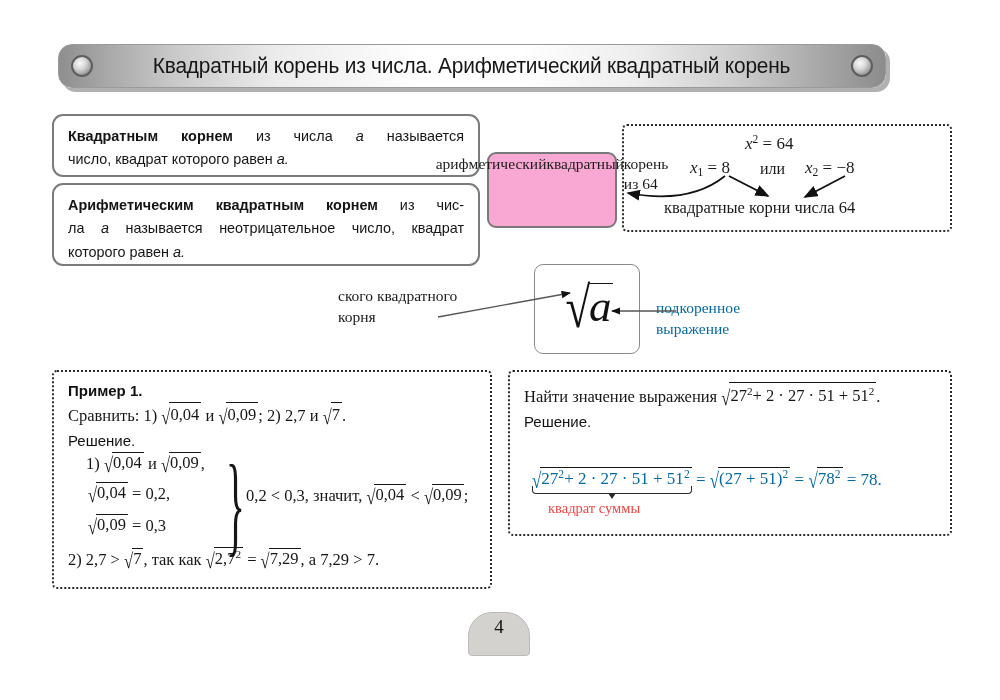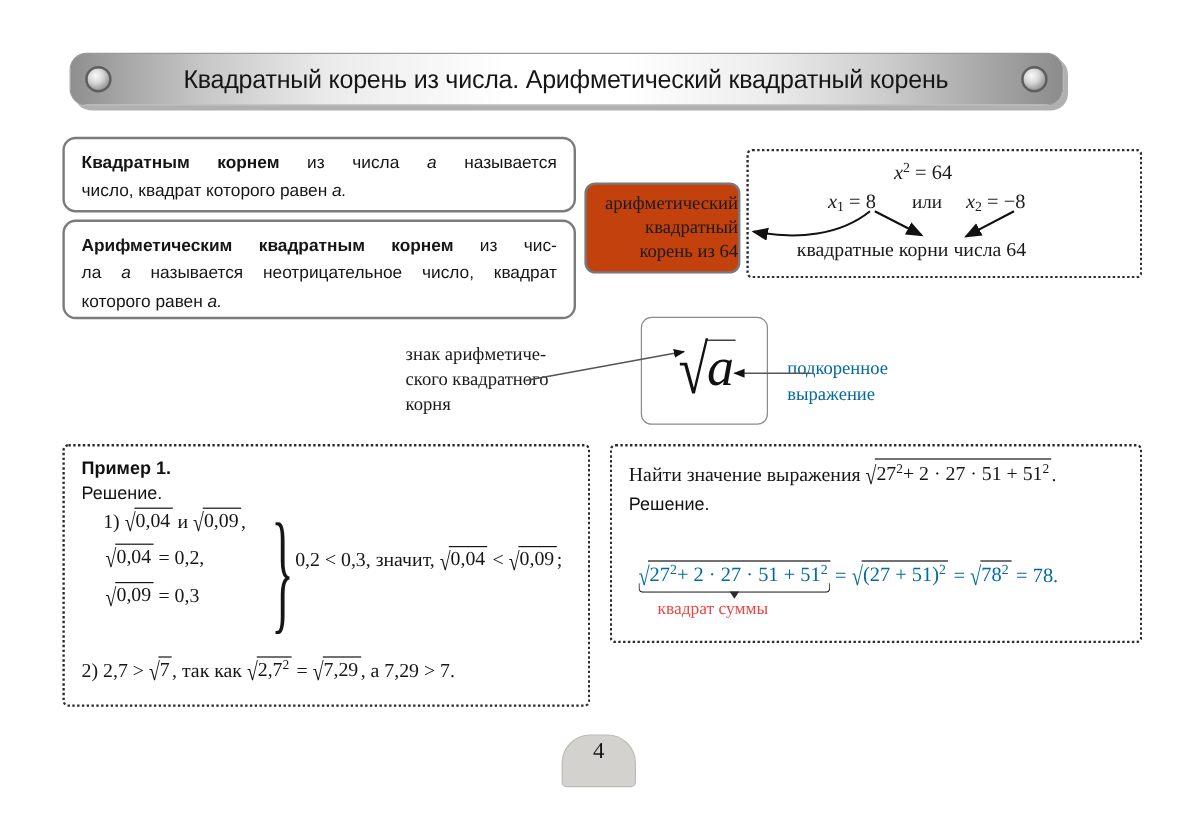--- a/index.html
+++ b/index.html
@@ -85,25 +85,25 @@
     box-sizing: border-box;
   }
   #roots64-panel { left: 622px; top: 124px; width: 330px; height: 108px; }
 
   #arith-box {
     position: absolute;
     left: 487px; top: 152px;
     width: 130px; height: 76px;
     border: 2px solid #787878;
     border-radius: 9px;
-    background: #c2410c;
+    background: #f9a8d4;
     box-sizing: border-box;
     display: flex;
-    flex-direction: column;
-    align-items: flex-end;
+    flex-direction: row;
+    align-items: flex-start;
     justify-content: center;
     font-family: "Liberation Serif", serif;
     font-size: 15.5px;
     line-height: 1.28;
     color: #1b1b1b;
     z-index: 3;
   }
 
   #eq-x2 {
     position: absolute;
@@ -404,33 +404,39 @@
 
 <div id="radical-box">
   <span id="radical-glyph">
     <span class="rad" style="font-size:45px;">
       <span class="sym">√</span><span class="body">a</span>
     </span>
   </span>
 </div>
 
 <div id="sign-label">
-  <div>знак арифметиче-</div>
   <div>ского квадратного</div>
   <div>корня</div>
 </div>
 
 <div id="expr-label">
   <div>подкоренное</div>
   <div>выражение</div>
 </div>
 
 <div id="example1-box" class="example-box">
   <div class="ex-title">Пример 1.</div>
 
+  <div class="ex-line">
+    <span>Сравнить: 1)</span>
+    <span class="rad"><span class="sym">√</span><span class="body">0,04</span></span>
+    <span>и</span>
+    <span class="rad"><span class="sym">√</span><span class="body">0,09</span></span><span>; 2) 2,7 и</span>
+    <span class="rad"><span class="sym">√</span><span class="body">7</span></span><span>.</span>
+  </div>
 
   <div class="ex-sub">Решение.</div>
 
   <div id="ex1-group">
     <div class="g-line" id="g-l1">
       <span>1)</span>
       <span class="rad"><span class="sym">√</span><span class="body">0,04</span></span>
       <span>и</span>
       <span class="rad"><span class="sym">√</span><span class="body">0,09</span></span><span>,</span>
     </div>

